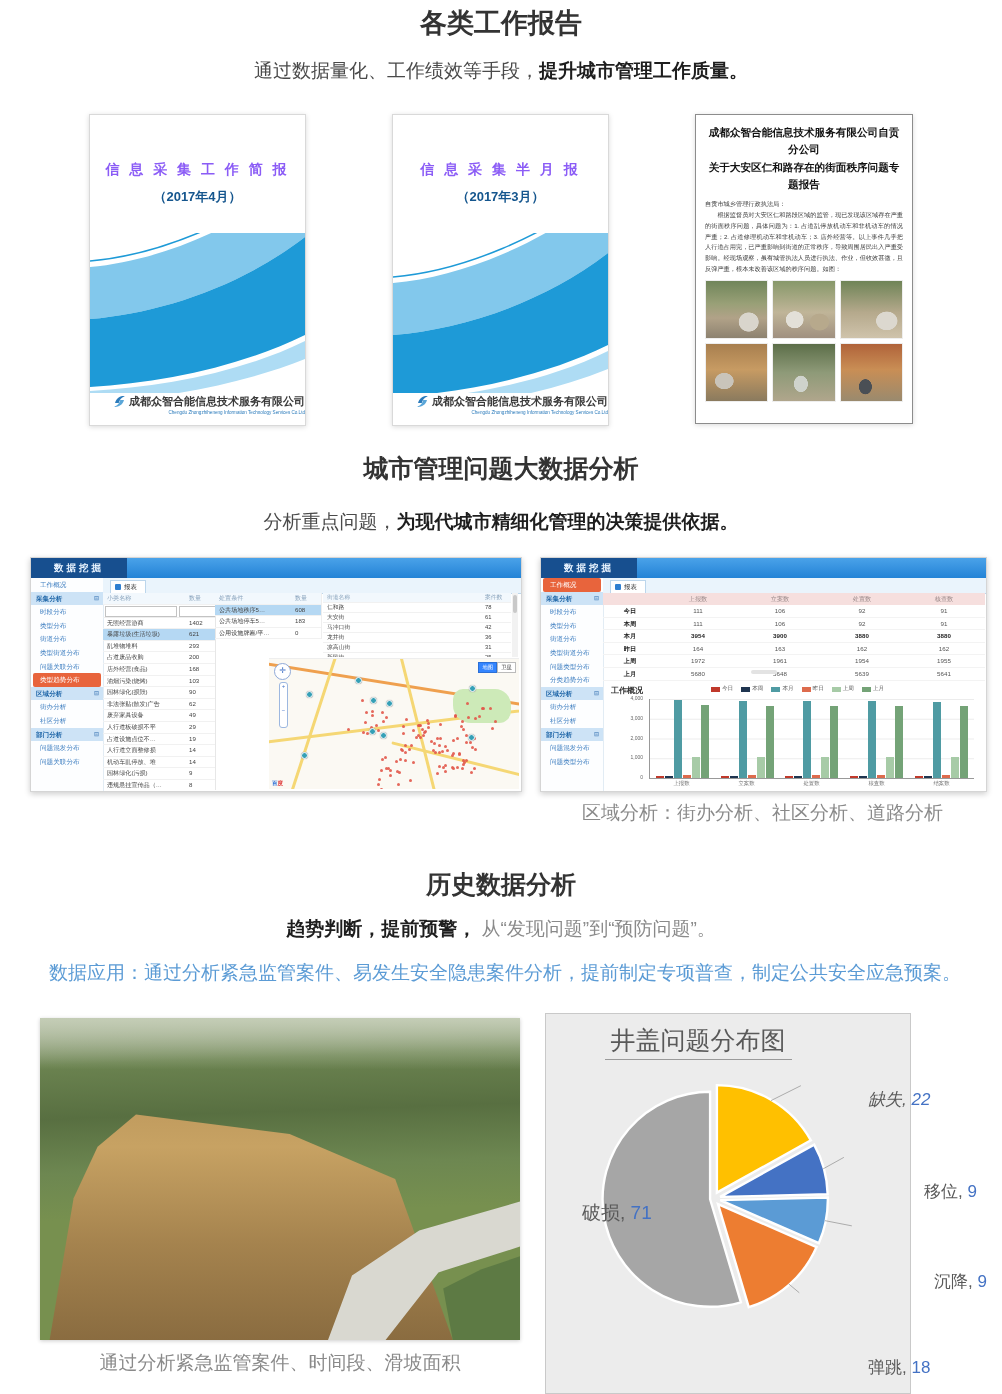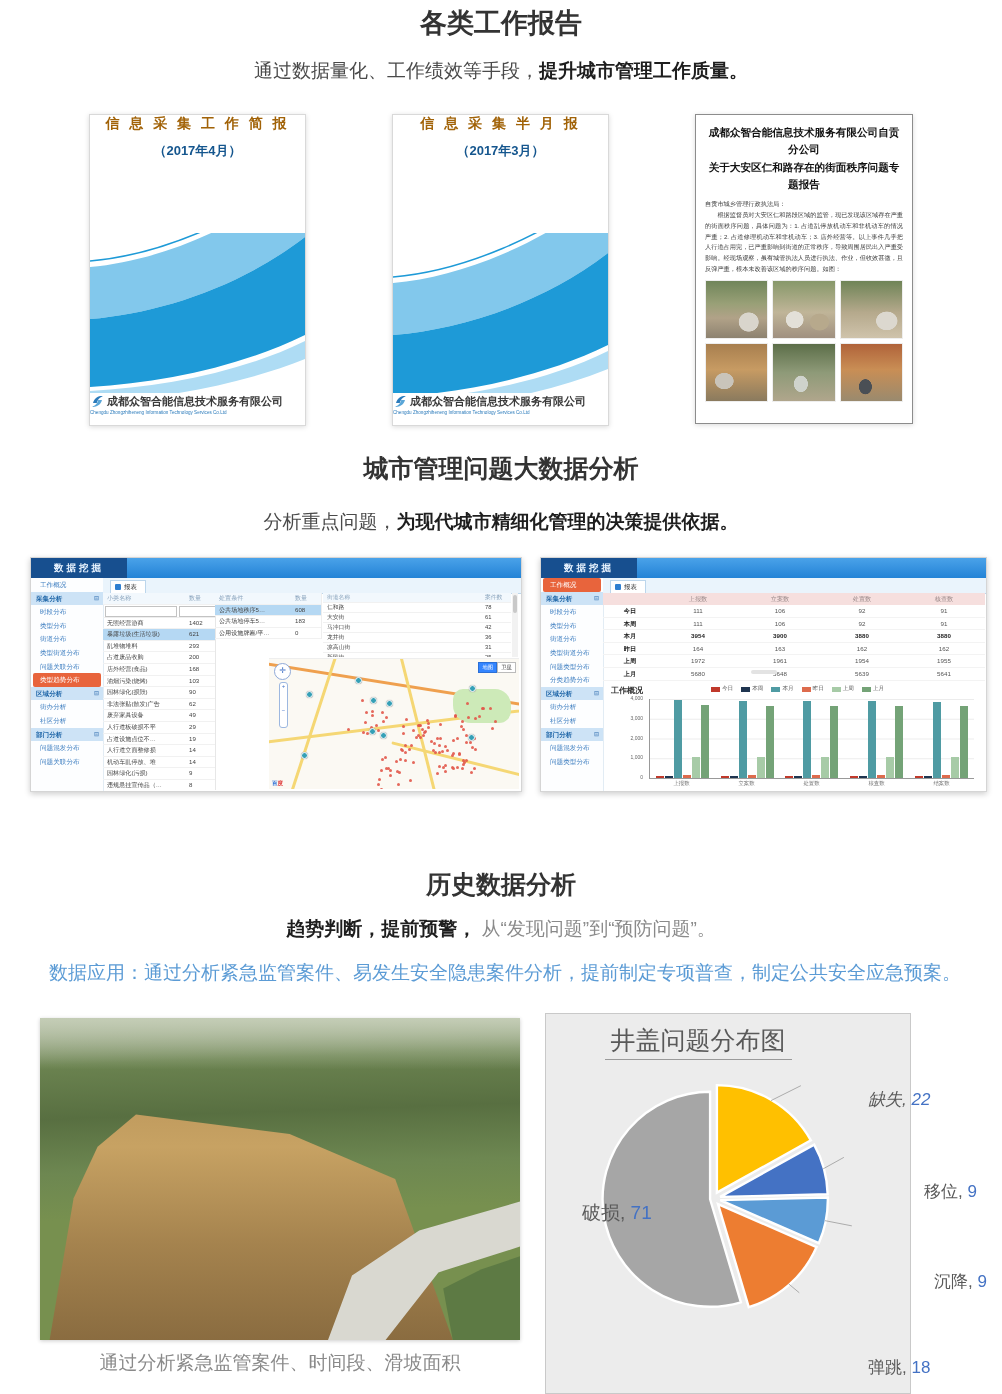--- a/index.html
+++ b/index.html
@@ -10,24 +10,24 @@
   
   .h-big{font-size:27px;font-weight:bold;color:#333;}
   .sub{font-size:19px;color:#4a4a4a;}
   .sub b{color:#1e1e1e;}
   .cap{font-size:19px;color:#8a8a8a;text-align:center;}
   .appline{font-size:19px;color:#5b9bd5;text-align:center;white-space:nowrap;}
   
   .covers{top:114px;left:50%;transform:translateX(-50%);display:flex;gap:86px;}
   .cover{position:relative;width:215px;height:310px;background:#fff;border:1px solid #d9d9d9;
          box-shadow:0 1px 5px rgba(0,0,0,.15);overflow:hidden;}
-  .ctitle{text-align:center;color:#a16207;font-weight:bold;font-size:14px;letter-spacing:3px;}
+  .ctitle{margin-top:46px;text-align:center;color:#8b5cf6;font-weight:bold;font-size:14px;letter-spacing:3px;}
   .csub{text-align:center;color:#15568e;font-weight:bold;font-size:13px;margin-top:9px;}
   .wave{position:absolute;left:0;top:118px;width:215px;height:160px;}
-  .clogo{position:absolute;bottom:9px;width:100%;text-align:left;line-height:1;}
+  .clogo{position:absolute;bottom:9px;width:100%;text-align:right;line-height:1;}
   .cname{font-family:"Liberation Serif","DejaVu Serif",serif;font-size:11px;font-weight:bold;color:#3a3a3a;vertical-align:middle;}
   .cen{font-size:4.6px;color:#2b7bbb;margin-top:2px;}
   .lsvg{vertical-align:middle;margin-right:2px;}
   
   .doc{position:relative;width:218px;height:310px;background:#fff;border:1px solid #8c8c8c;
        box-sizing:border-box;padding:9px 9px;box-shadow:0 1px 5px rgba(0,0,0,.15);}
   .dtitle{font-size:10.6px;font-weight:bold;color:#111;text-align:center;line-height:1.65;}
   .dsal{font-size:6.2px;color:#3a3a3a;margin-top:6px;}
   .dbody{font-size:6.2px;color:#3a3a3a;line-height:1.75;text-indent:2em;text-align:justify;margin-top:1px;}
   .dphotos{margin-top:5px;display:grid;grid-template-columns:repeat(3,1fr);gap:4px;}
@@ -614,20 +614,21 @@
           <span>结案数</span>
         </div>
     <div class="yl" style="top: 13px;">4,000</div>
         <div class="yl" style="top: 32.75px;">3,000</div>
         <div class="yl" style="top: 52.5px;">2,000</div>
         <div class="yl" style="top: 72.25px;">1,000</div>
         <div class="yl" style="top: 92px;">0</div>
       </div>
   </div>
 
+  <div class="abs cap" style="left:540px;top:800px;width:445px;">区域分析：街办分析、社区分析、道路分析</div>
 
   <div class="abs ctr h-big" style="top:868px;font-size:25px;">历史数据分析</div>
   <div class="abs ctr sub" style="top:916px;"><b>趋势判断，提前预警，</b><span style="color:#8a8a8a;"> 从“发现问题”到“预防问题”。</span></div>
   <div class="abs appline" style="top:960px;left:8px;right:0;">数据应用：通过分析紧急监管案件、易发生安全隐患案件分析，提前制定专项普查，制定公共安全应急预案。</div>
 
   <div class="photo">
     <div class="slide"></div>
     <div class="roadband"></div>
     <div class="greens"></div>
     <div class="mist"></div>

